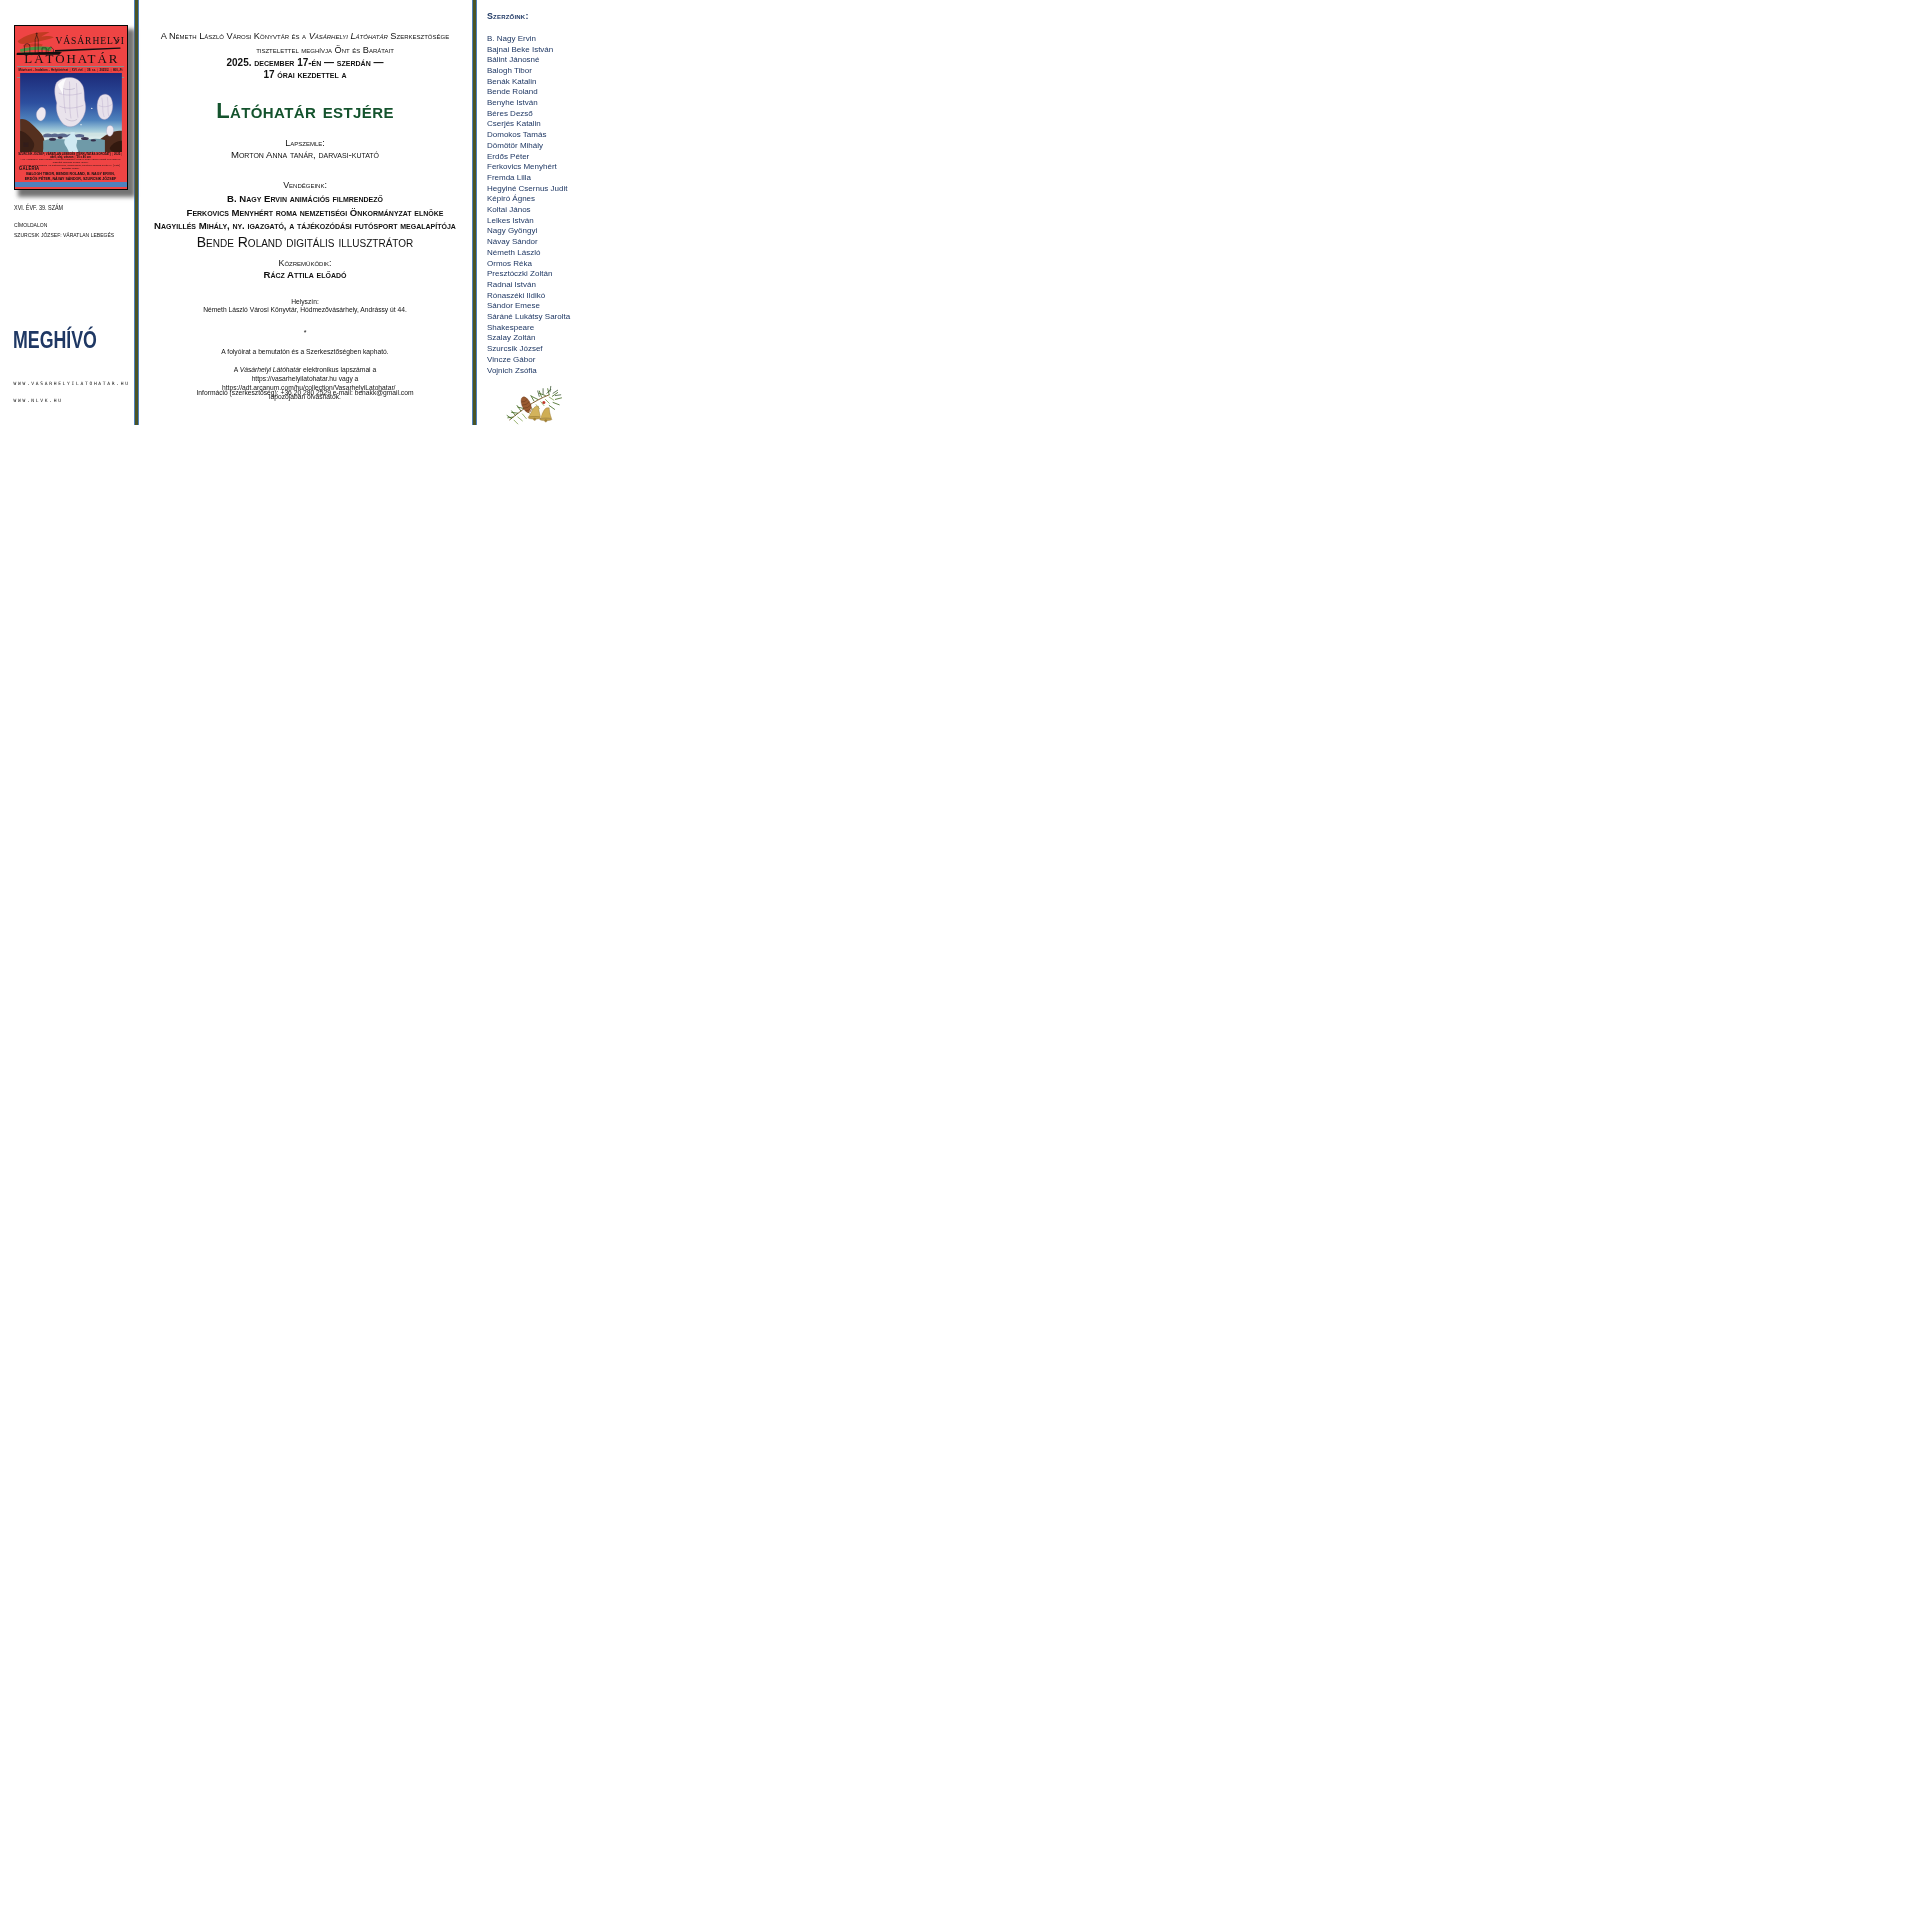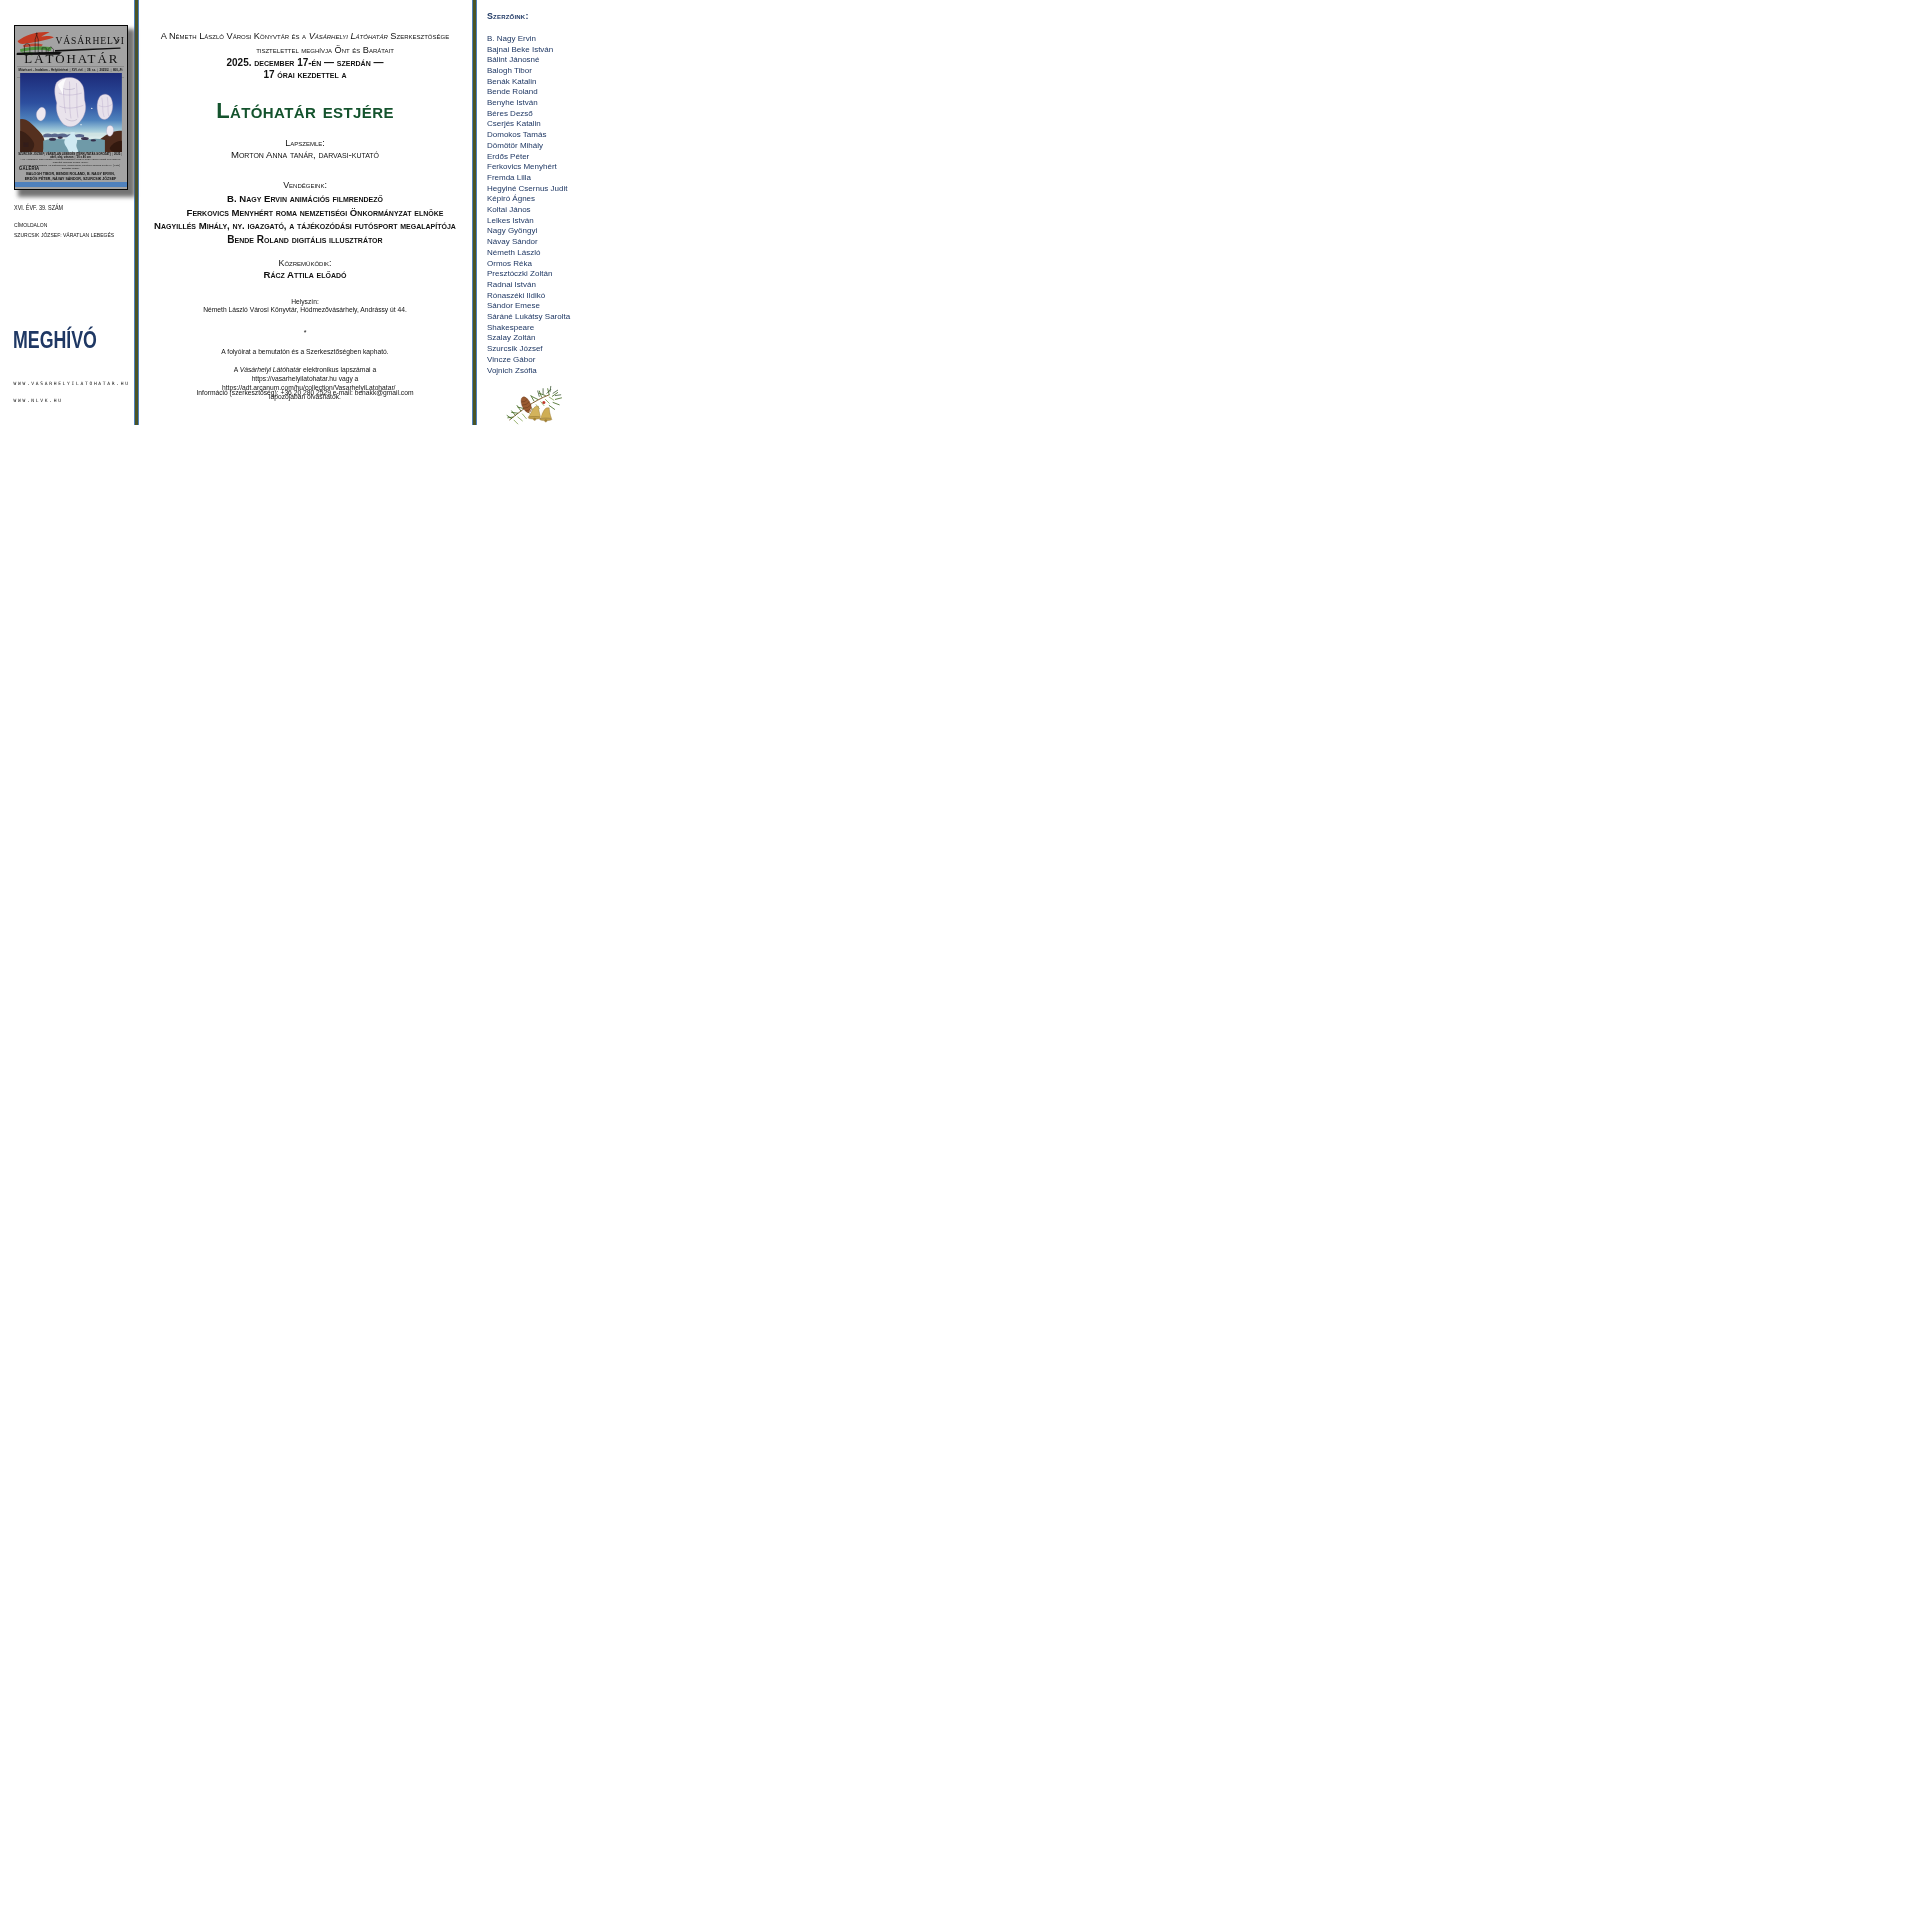--- a/index.html
+++ b/index.html
@@ -4,21 +4,21 @@
 <style>
   html,body{margin:0;padding:0;background:#ffffff;}
   #page{position:relative;width:601px;height:425px;background:#ffffff;overflow:hidden;
         font-family:"Liberation Sans",sans-serif;color:#101010;}
   .vband{position:absolute;top:0;height:100%;width:3.1px;background:#4a5426;
          border-left:1.2px solid #4f81bd;border-right:1.2px solid #4f81bd;}
   #vband-left{left:134px;}
   #vband-right{left:472px;}
 
   
-  #cover{position:absolute;left:13.5px;top:25.4px;width:112px;height:163px;background:#a3a3a3;
+  #cover{position:absolute;left:13.5px;top:25.4px;width:112px;height:163px;background:#ef4444;
          border:1.9px solid #060606;box-shadow:5.4px 5.4px 4.2px 1.2px rgba(75,75,75,.78);}
   #masthead{position:absolute;left:0.8px;top:1.5px;width:109px;height:37px;}
   #cover-info{position:absolute;top:40px;left:2.7px;right:2.7px;text-align:center;
               border-top:0.4px solid #8a8a8a;border-bottom:0.4px solid #8a8a8a;padding:0.8px 0 0.8px;}
   #cover-info .l1{font-size:2.9px;font-weight:bold;letter-spacing:0.04px;}
   #cover-info .l2{font-size:3.1px;font-weight:bold;margin-top:0.4px;}
   #painting{position:absolute;left:5px;top:47px;width:102px;height:79px;}
   #cover-captions{position:absolute;top:127px;left:1.2px;right:1.2px;text-align:center;line-height:2.6px;}
   #cover-captions .c1{font-size:2.8px;font-weight:bold;}
   #cover-captions .c2{font-size:2.5px;margin-top:0.6px;}
@@ -48,21 +48,21 @@
   #m-h2{top:45px;font-size:9.2px;margin-left:40px;}
   #m-date{top:57px;font-size:10px;font-weight:bold;}
   #m-time{top:69px;font-size:10px;font-weight:bold;}
   #m-title{top:98px;font-size:22px;font-weight:bold;color:#14532d;letter-spacing:0.4px;}
   #m-lapszemle{top:138px;font-size:8.9px;}
   #m-speaker{top:149px;font-size:9.6px;font-weight:normal;}
   #m-guests-label{top:180px;font-size:8.9px;}
   #m-g1{top:193px;font-size:9.6px;font-weight:bold;}
   #m-g2{top:207px;font-size:9.6px;font-weight:bold;margin-left:20px;}
   #m-g3{top:220px;font-size:9.6px;font-weight:bold;}
-  #m-g4{top:234px;font-size:10px;font-weight:bold;}
+  #m-g4{top:234px;font-size:14px;font-weight:normal;}
   #m-contrib-label{top:258px;font-size:8.9px;}
   #m-contrib{top:269px;font-size:9.6px;font-weight:bold;}
   #m-venue-label{top:298px;font-size:6.7px;}
   #m-venue{top:306px;font-size:6.7px;}
   #m-star{top:329px;font-size:7px;}
   #m-note1{top:348px;font-size:6.7px;}
   #m-note2{top:365px;font-size:6.7px;line-height:9px;max-width:297px;left:50%;transform:translateX(-50%);}
   #m-info{top:389px;font-size:6.7px;}
 
   

